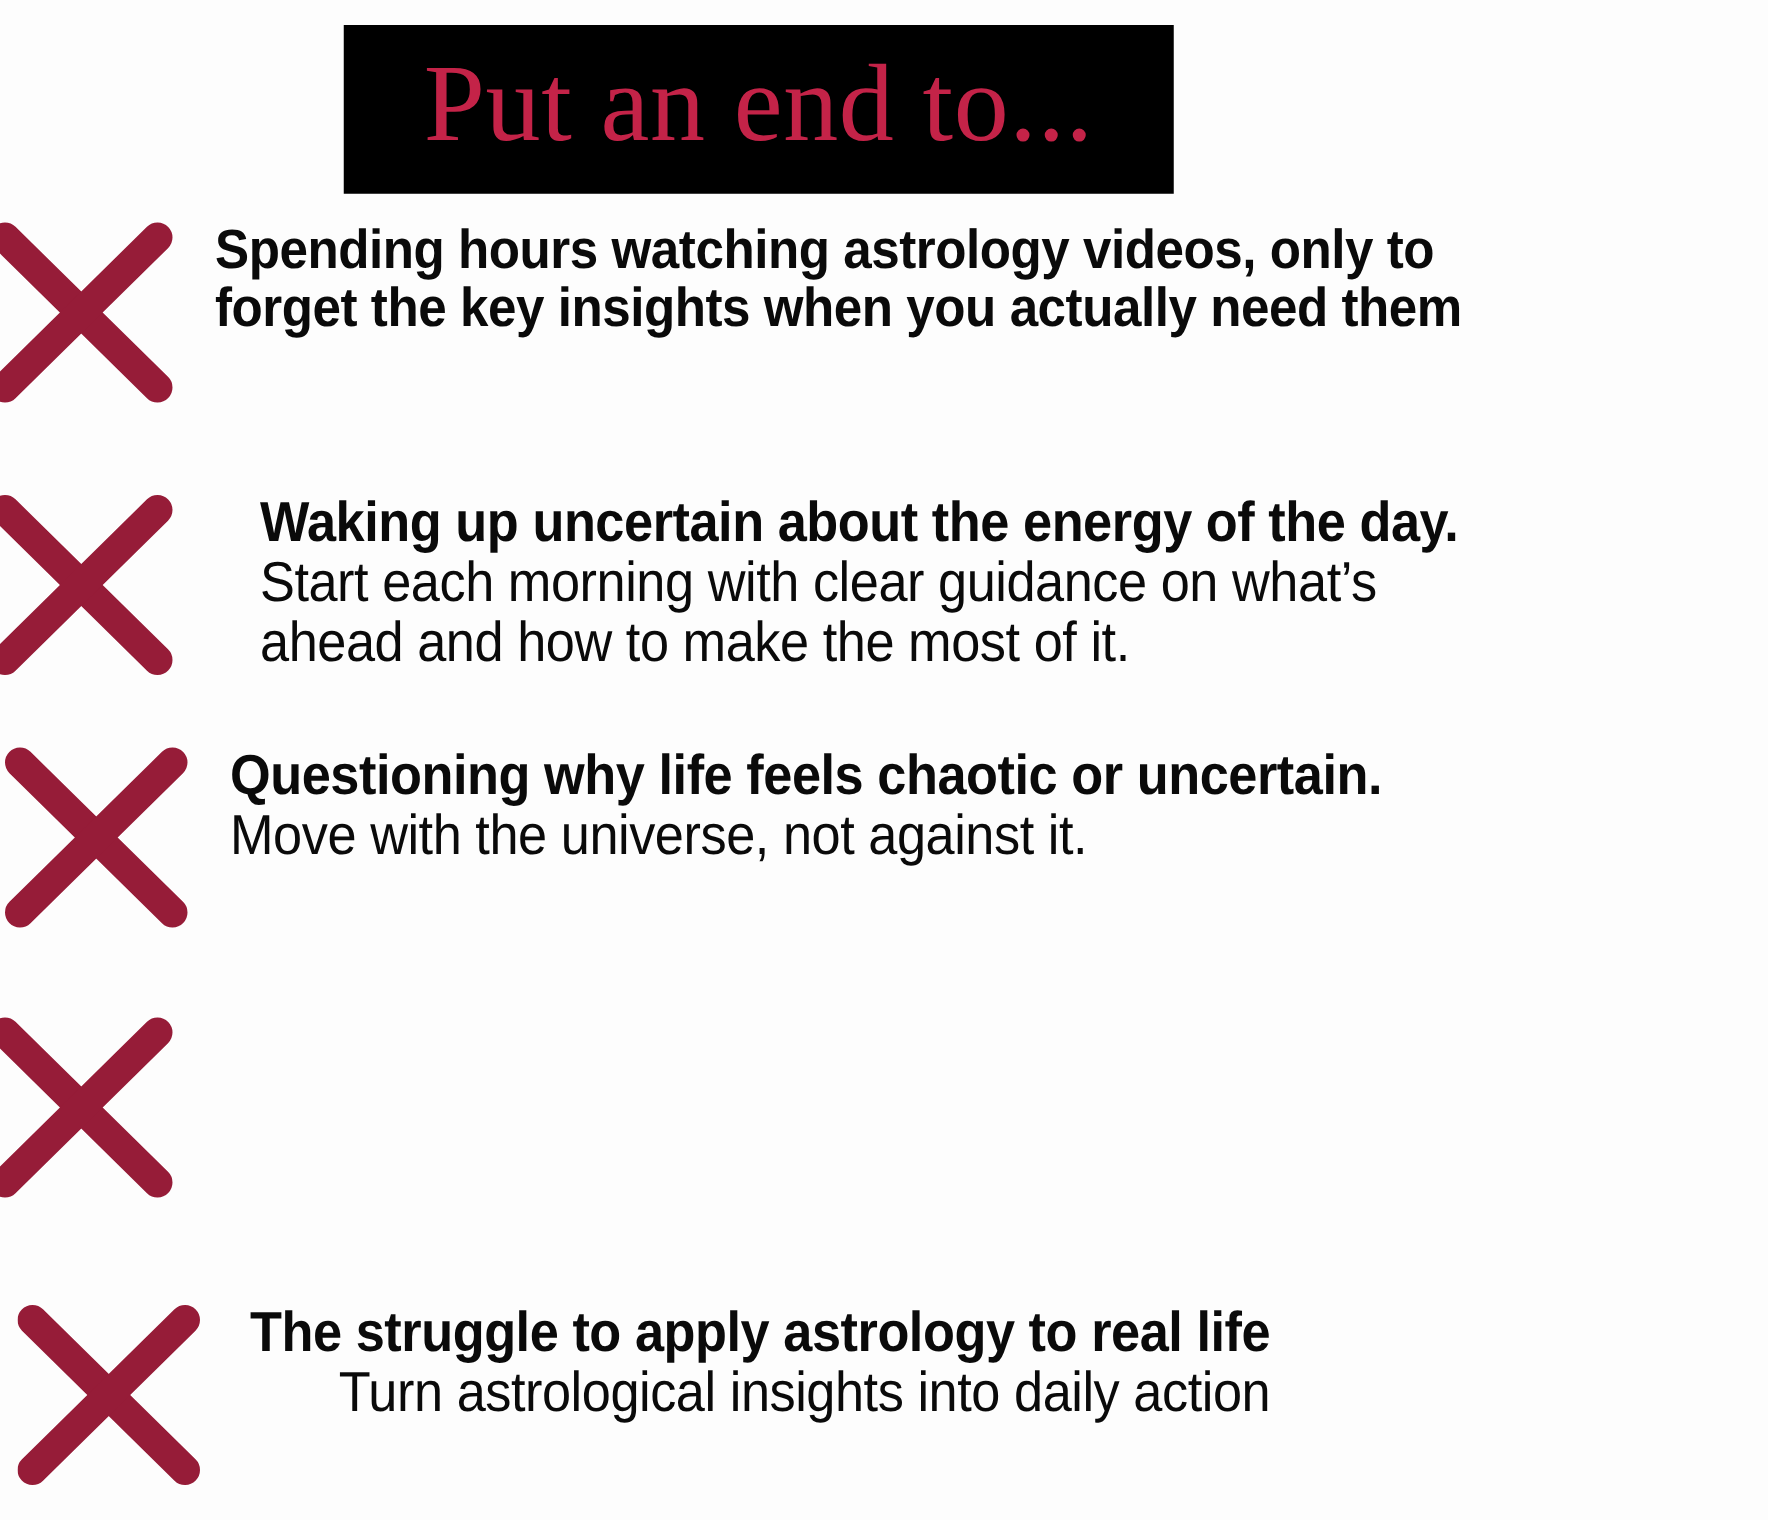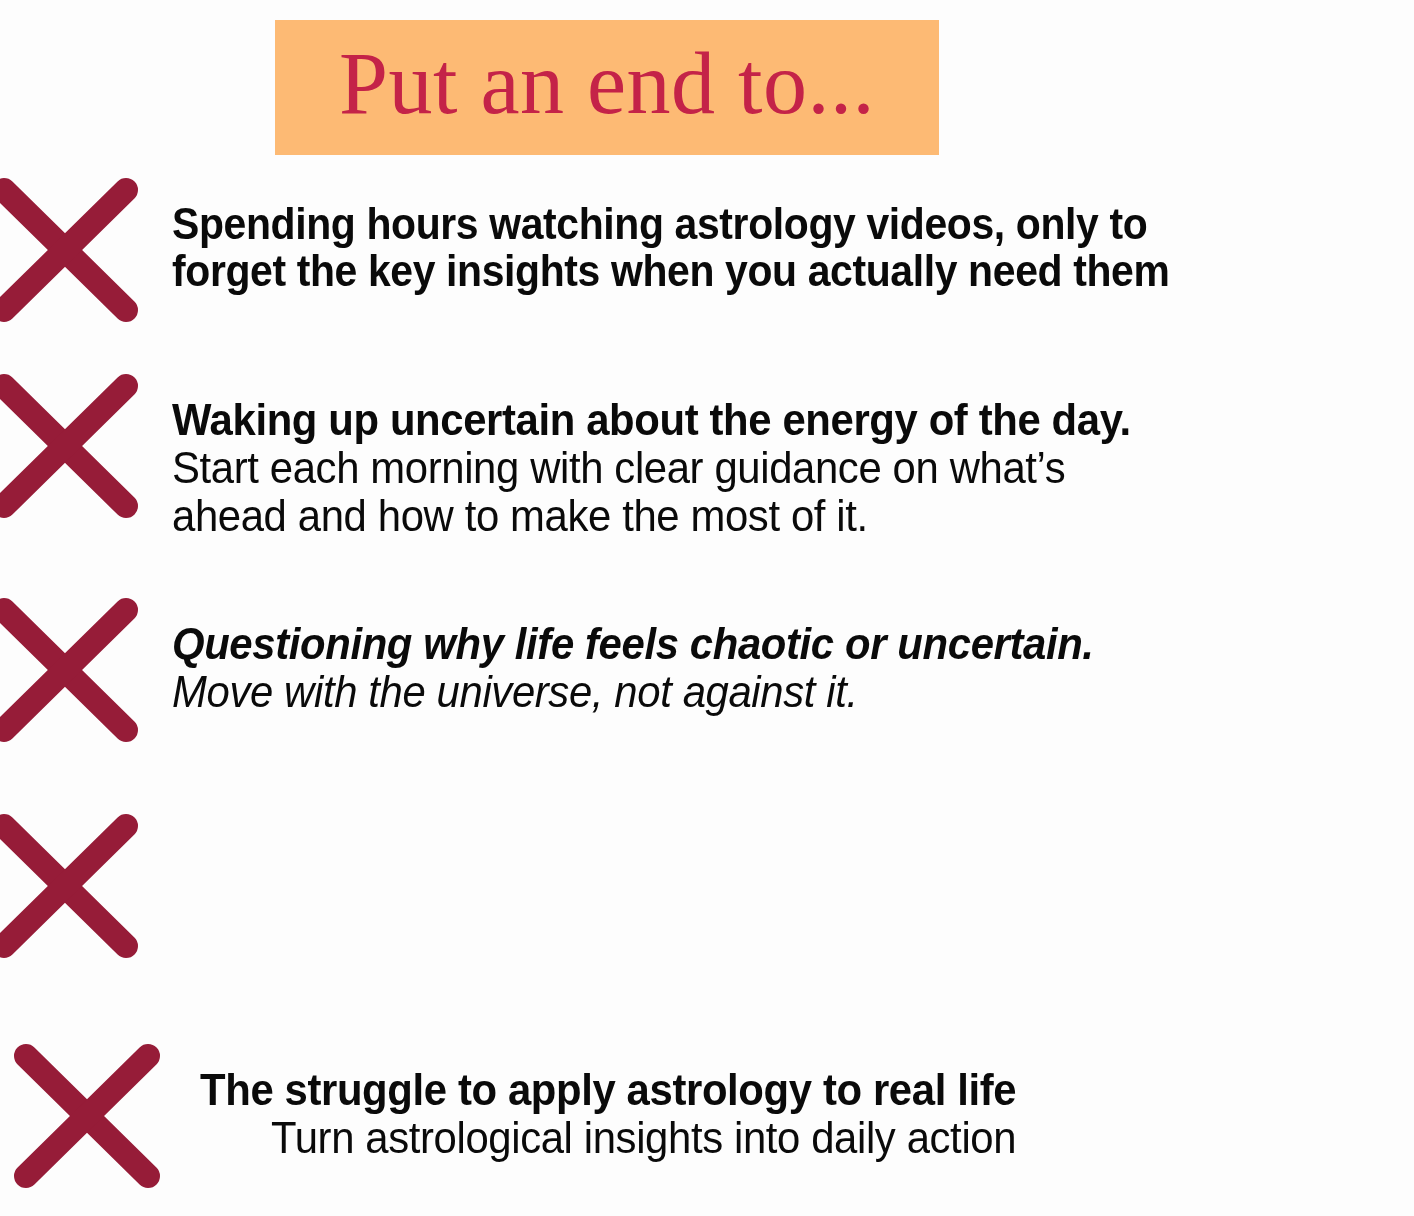--- a/index.html
+++ b/index.html
@@ -15,21 +15,21 @@
     position: relative;
   }
 
   
   .title-wrap {
     position: absolute;
     left: 275px;
     top: 20px;
     width: 664px;
     height: 135px;
-    background: #fdba74;
+    background: #000000;
     display: flex;
     align-items: center;
     justify-content: center;
   }
   .title-text {
     font-family: "Liberation Serif", "DejaVu Serif", serif;
     font-size: 88px;
     line-height: 1;
     color: #c42348;
     letter-spacing: 0.5px;
@@ -37,38 +37,37 @@
     transform: translateY(-4px);
   }
 
   
   .row {
     position: absolute;
     display: flex;
     align-items: flex-start;
   }
   .row-1 { left: 0px;  top: 176px; }
-  .row-2 { left: 0px;  top: 372px; }
-  .row-3 { left: 0px;  top: 596px; font-style: italic; }
+  .row-2 { left: 0px;  top: 394px; gap: 36px; }
+  .row-3 { left: 12px;  top: 596px; }
   .row-4 { left: 0px;  top: 812px; }
   .row-5 { left: 22px; top: 1042px; }
 
   .x-icon {
     flex: 0 0 auto;
     width: 150px;
     height: 148px;
     margin-left: -8px;
   }
   .x-icon svg { display: block; width: 100%; height: 100%; }
 
   .row-text {
     flex: 1 1 auto;
     margin-left: 30px;
     color: #0a0a0a;
-    margin-top: 24px;
   }
   .row-5 .row-text { margin-left: 36px; text-align: right; }
 
   .headline {
     font-family: "Liberation Sans Narrow", "Liberation Sans", sans-serif;
     font-weight: 700;
     font-size: 45px;
     line-height: 1.07;
     letter-spacing: -0.4px;
     transform: scaleX(0.93);

